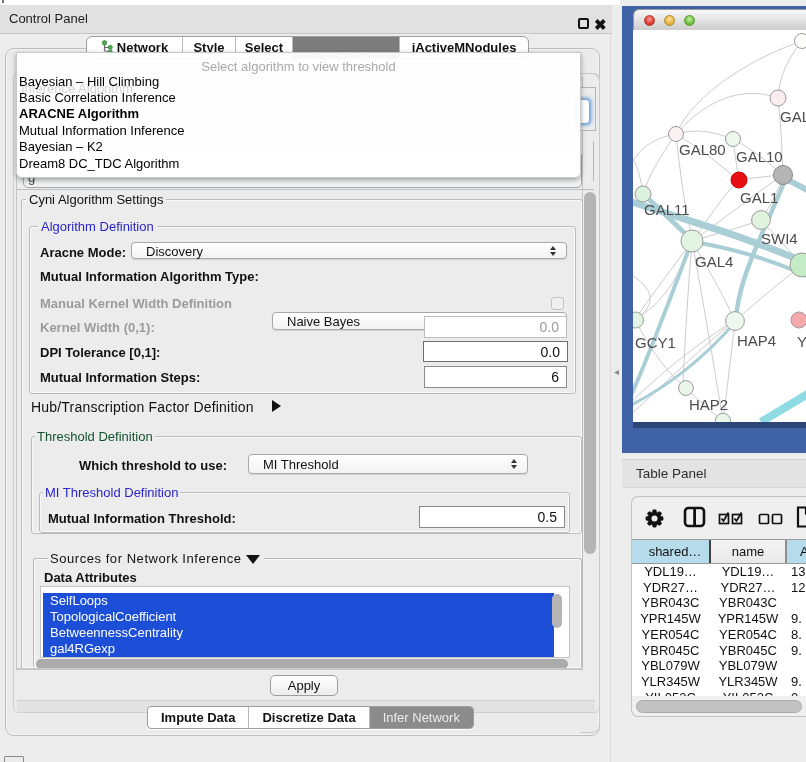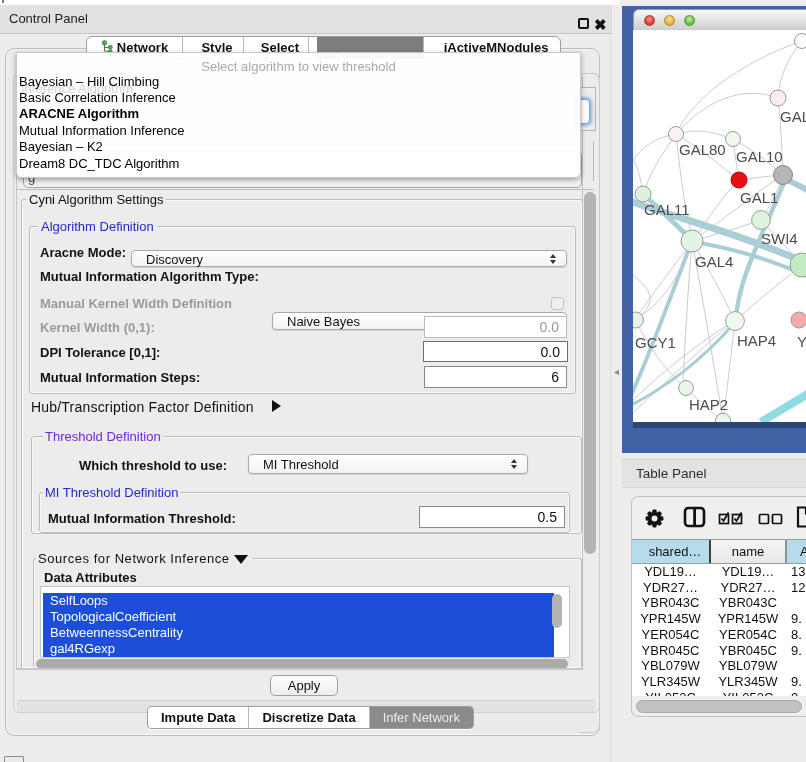--- a/index.html
+++ b/index.html
@@ -38,21 +38,21 @@
 
 <div class="abs" style="left:16px;top:77px;width:565px;height:591px;border:1px solid #c6c6c6;"></div>
 
 <div class="abs etch" style="left:21px;top:199px;width:560px;height:468px;border-bottom:none;border-radius:3px 3px 0 0;"></div>
 <div class="abs b" style="left:26px;top:192px;background:#ececec;padding:0 3px;font-weight:normal;font-size:13px;">Cyni Algorithm Settings</div>
 
 <div class="abs etch" style="left:29px;top:226px;width:545px;height:166px;"></div>
 <div class="abs" style="left:38px;top:219px;background:#ececec;padding:0 3px;font-size:13px;color:#2a25c8;">Algorithm Definition</div>
 
 <div class="abs b" style="left:40px;top:245px;">Aracne Mode:</div>
-<div class="combo" style="left:131px;top:242px;width:434px;height:15px;margin-top:8px;">
+<div class="combo" style="left:131px;top:242px;width:434px;height:15px;">
       <span class="txt">Discovery</span>
       <span class="spin"></span>
     </div>
 
 <div class="abs b" style="left:40px;top:269px;">Mutual Information Algorithm Type:</div>
 <div class="combo" style="left:272px;top:272px;width:293px;height:16px;margin-top:40px;">
       <span class="txt">Naive Bayes</span>
       <span class="spin"></span>
     </div>
 
@@ -71,38 +71,38 @@
 
 <div class="abs b" style="left:40px;top:370px;">Mutual Information Steps:</div>
 <div class="tf" style="left:424px;top:366px;width:141px;height:20px;border-color:#8a8a8a;">
       <span class="v">6</span>
     </div>
 
 <div class="abs" style="left:31px;top:399px;font-size:14px;letter-spacing:.2px;">Hub/Transcription Factor Definition</div>
 <div class="abs" style="left:272px;top:400px;width:0;height:0;border-top:6px solid transparent;border-bottom:6px solid transparent;border-left:9px solid #111;"></div>
 
 <div class="abs etch" style="left:31px;top:436px;width:549px;height:96px;"></div>
-<div class="abs" style="left:43px;top:429px;background:#ececec;padding:0 2px;font-size:13px;color:#6d28d9;">Threshold Definition</div>
+<div class="abs" style="left:35px;top:429px;background:#ececec;padding:0 2px;font-size:13px;color:#14532d;">Threshold Definition</div>
 
 <div class="abs b" style="left:79px;top:458px;">Which threshold to use:</div>
 <div class="combo" style="left:248px;top:454px;width:278px;height:18px;">
       <span class="txt">MI Threshold</span>
       <span class="spin"></span>
     </div>
 
 <div class="abs etch" style="left:39px;top:492px;width:529px;height:39px;"></div>
 <div class="abs" style="left:43px;top:485px;background:#ececec;padding:0 2px;font-size:13px;color:#2a25c8;">MI Threshold Definition</div>
 
 <div class="abs b" style="left:48px;top:511px;">Mutual Information Threshold:</div>
 <div class="tf" style="left:419px;top:506px;width:144px;height:20px;border-color:#8a8a8a;">
       <span class="v">0.5</span>
     </div>
 
 <div class="abs etch" style="left:33px;top:558px;width:547px;height:109px;border-bottom:none;"></div>
-<div class="abs" style="left:36px;top:551px;background:#ececec;padding:0 4px 0 2px;font-size:13px;letter-spacing:.55px;">Sources for Network Inference<span style="display:inline-block;width:0;height:0;border-left:7px solid transparent;border-right:7px solid transparent;border-top:9px solid #111;margin-left:4px;vertical-align:-1px;"></span></div>
+<div class="abs" style="left:48px;top:551px;background:#ececec;padding:0 4px 0 2px;font-size:13px;letter-spacing:.55px;">Sources for Network Inference<span style="display:inline-block;width:0;height:0;border-left:7px solid transparent;border-right:7px solid transparent;border-top:9px solid #111;margin-left:4px;vertical-align:-1px;"></span></div>
 
 <div class="abs b" style="left:44px;top:570px;">Data Attributes</div>
 
 <div class="abs" style="left:40px;top:586px;width:528px;height:70px;background:#fff;border:1px solid #c4c4c4;overflow:hidden;">
   <div style="position:absolute;left:2px;top:6px;width:504px;height:120px;background:#1d4ed8;color:#fff;font-size:13px;line-height:16px;padding-left:7px;">SelfLoops<br>TopologicalCoefficient<br>BetweennessCentrality<br>gal4RGexp</div>
   <div class="thumb" style="left:511px;top:7px;width:10px;height:34px;"></div>
 </div>
 
 <div class="thumb" style="left:36px;top:659px;width:532px;height:10px;background:#ababab;"></div>
 <div class="abs" style="left:17px;top:668px;width:565px;height:0;border-top:1px solid #c9c9c9;"></div>
@@ -114,21 +114,21 @@
 <div class="abs" style="left:270px;top:675px;width:66px;height:19px;background:linear-gradient(#ffffff,#ededed);border:1px solid #9e9e9e;border-radius:5px;text-align:center;line-height:19px;font-size:13px;">Apply</div>
 
 <div class="seg" style="left:147px;top:706px;">
   <div class="s">Impute Data</div>
       <div class="s">Discretize Data</div>
       <div class="s sel" style="background:#8b8b8b;color:#ececec;">Infer Network</div>
 </div>
 
 <div class="abs" style="left:4px;top:756px;width:18px;height:10px;background:#ebebeb;border:1.5px solid #8a8a8a;border-radius:1px;"></div>
 
-<div class="seg" style="left:86px;top:36px;height:21px;border-radius:6px;gap:8px;">
+<div class="seg" style="left:86px;top:36px;height:21px;border-radius:6px;">
   <div class="s" style="width:96px;padding:0;text-align:center;box-sizing:border-box;"><svg width="13" height="14" viewBox="0 0 13 14" style="vertical-align:-2px;margin-right:3px">
           <path d="M3.5 3 L3.5 11 M3.5 7.5 L9 7.5 M3.5 11 L9 11.5" stroke="#666" stroke-width="1.2" fill="none"></path>
           <circle cx="3.5" cy="2.8" r="2.2" fill="#4caf50" stroke="#2e7d32" stroke-width=".7"></circle>
           <circle cx="9.3" cy="7.3" r="2" fill="#4caf50" stroke="#2e7d32" stroke-width=".7"></circle>
           <circle cx="9.3" cy="11.8" r="2" fill="#4caf50" stroke="#2e7d32" stroke-width=".7"></circle>
         </svg>Network</div>
   <div class="s" style="width:53px;padding:0;text-align:center;box-sizing:border-box;">Style</div>
   <div class="s" style="width:57px;padding:0;text-align:center;box-sizing:border-box;">Select</div>
   <div class="s sel" style="width:107px;padding:12px;text-align:center;box-sizing:border-box;">Cyni Toolbox</div>
   <div class="s" style="width:128px;padding:0;text-align:center;box-sizing:border-box;">jActiveMNodules</div>

